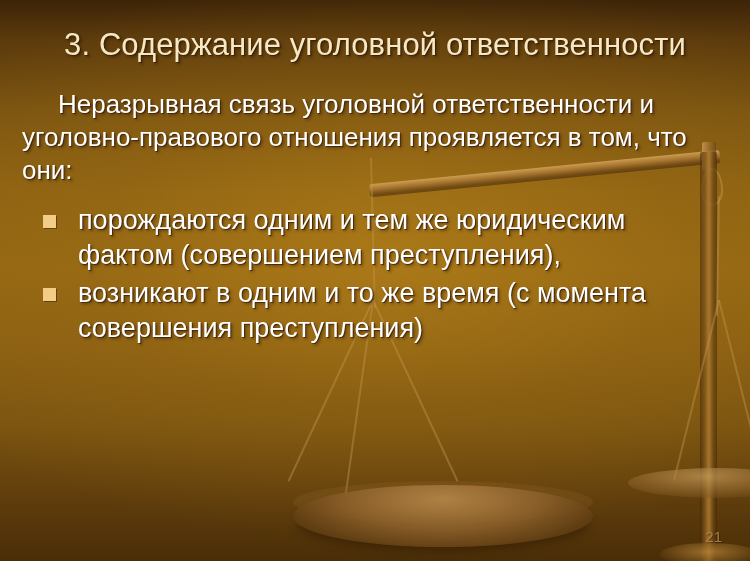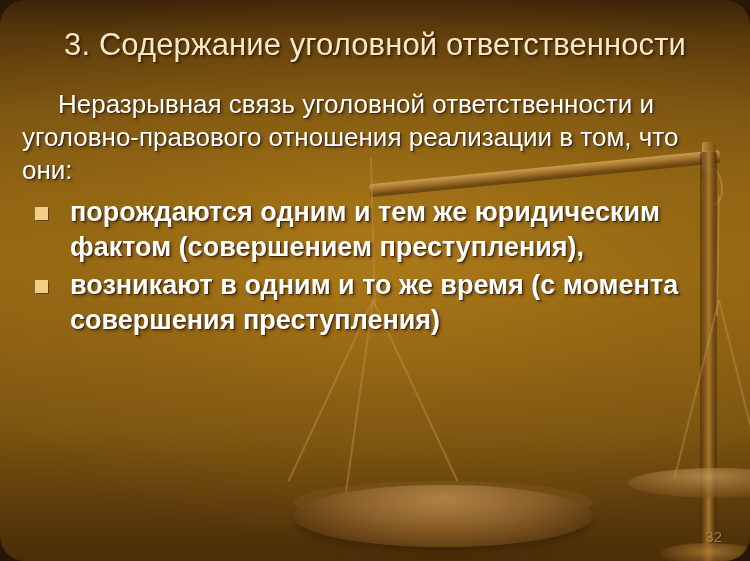--- a/index.html
+++ b/index.html
@@ -23,21 +23,20 @@
       linear-gradient(to bottom,
         #3d2408 0%,
         #5b3a0c 7%,
         #7b5411 20%,
         #8d6212 34%,
         #946713 48%,
         #8a5f12 62%,
         #7a5310 76%,
         #5f3d0c 89%,
         #4a2e08 100%);
-    border-radius: 25px;
   }
 
   
   .art {
     position: absolute;
     inset: 0;
     pointer-events: none;
   }
 
   
@@ -179,23 +178,22 @@
     font-size: 26px;
     line-height: 33px;
     color: #ffffff;
     text-shadow:
       1px 1px 0 rgba(58,30,6,0.75),
       2px 2px 3px rgba(38,18,4,0.5);
   }
 
   ul.bullets {
     list-style: none;
-    margin: 8px;
+    margin: 16px;
     padding: 0;
-    font-weight: bold;
   }
 
   ul.bullets li {
     position: relative;
     padding-left: 44px;
     margin-bottom: 3px;
     font-size: 27px;
     line-height: 35px;
     color: #ffffff;
     text-shadow:
@@ -248,32 +246,32 @@
     <div class="pan-left"></div>
     <div class="pan-right"></div>
   </div>
 
   <div class="content">
 
     <div class="title">3. Содержание уголовной ответственности</div>
 
     <div class="body-block">
 
-      <p class="intro">Неразрывная связь уголовной ответственности и уголовно-правового отношения реализации в том, что они:</p>
+      <p class="intro">Неразрывная связь уголовной ответственности и уголовно-правового отношения проявляется в том, что они:</p>
 
       <ul class="bullets">
         <li>
           <span class="marker"></span>
           <span>порождаются одним и тем же юридическим фактом (совершением преступления),</span>
         </li>
         <li>
           <span class="marker"></span>
           <span>возникают в одним и то же время (с момента совершения преступления)</span>
         </li>
       </ul>
 
     </div>
 
-    <div class="page-number">32</div>
+    <div class="page-number">21</div>
 
   </div>
 
 </div>
 
 </body></html>

